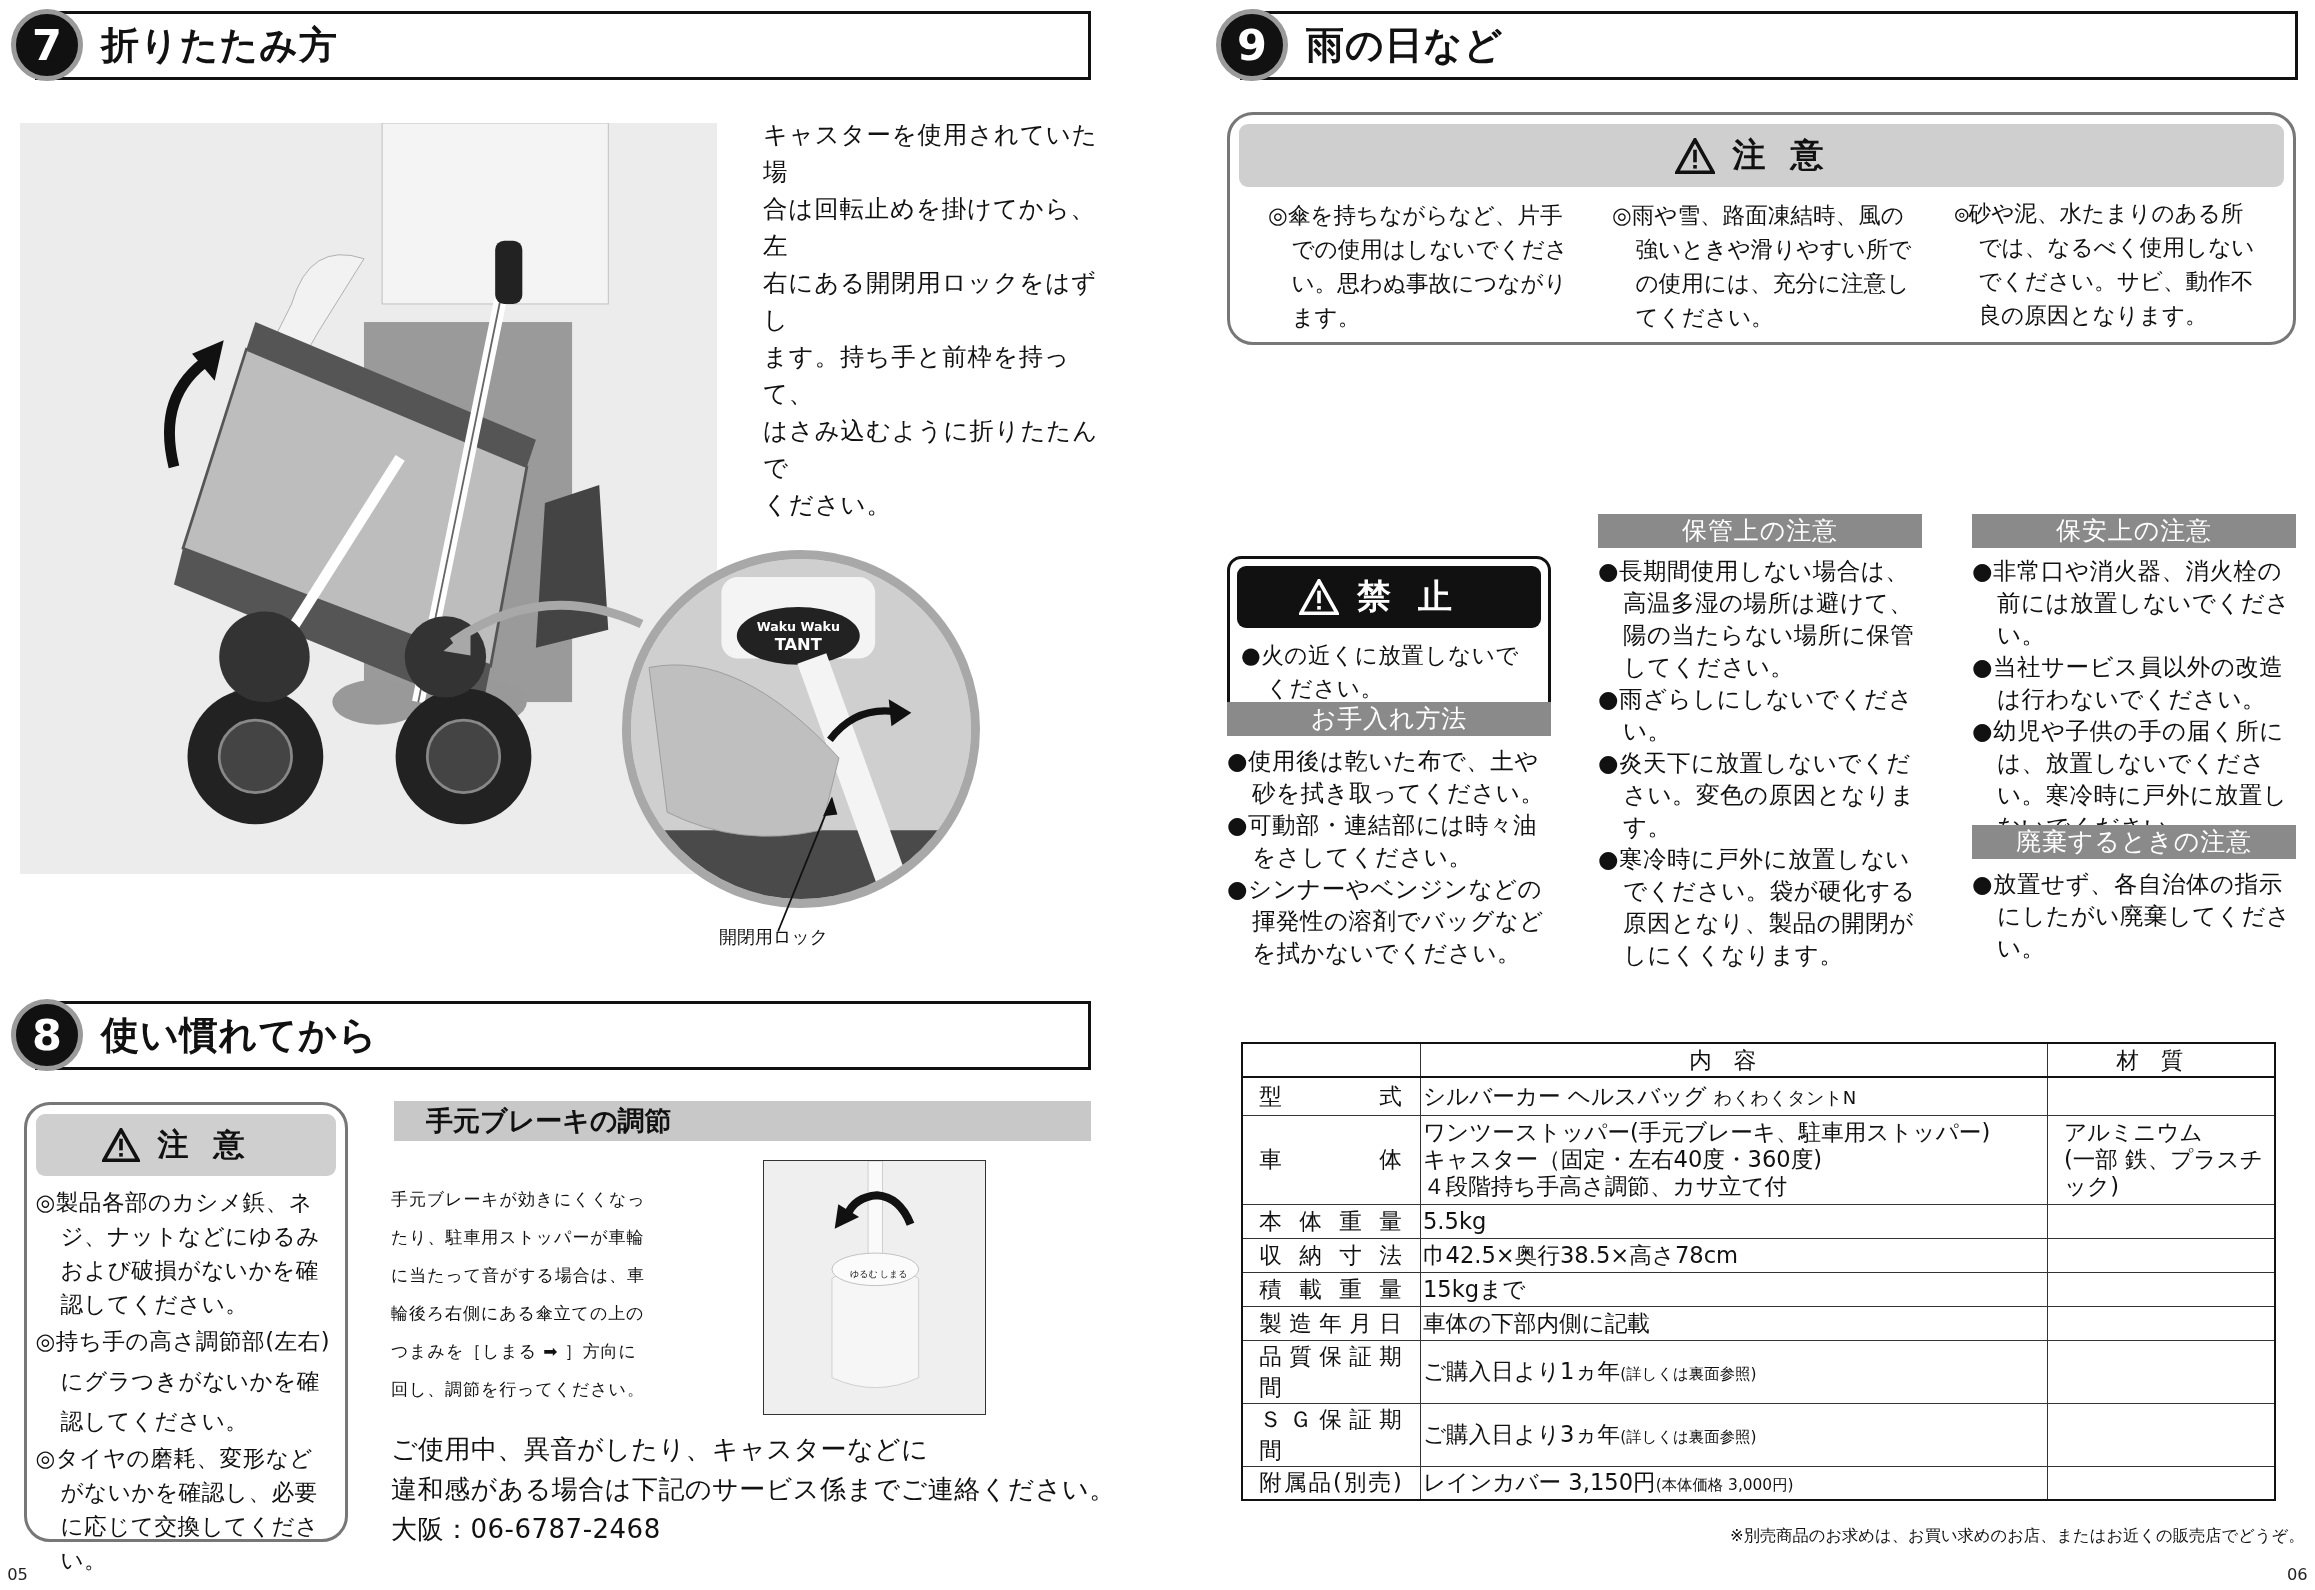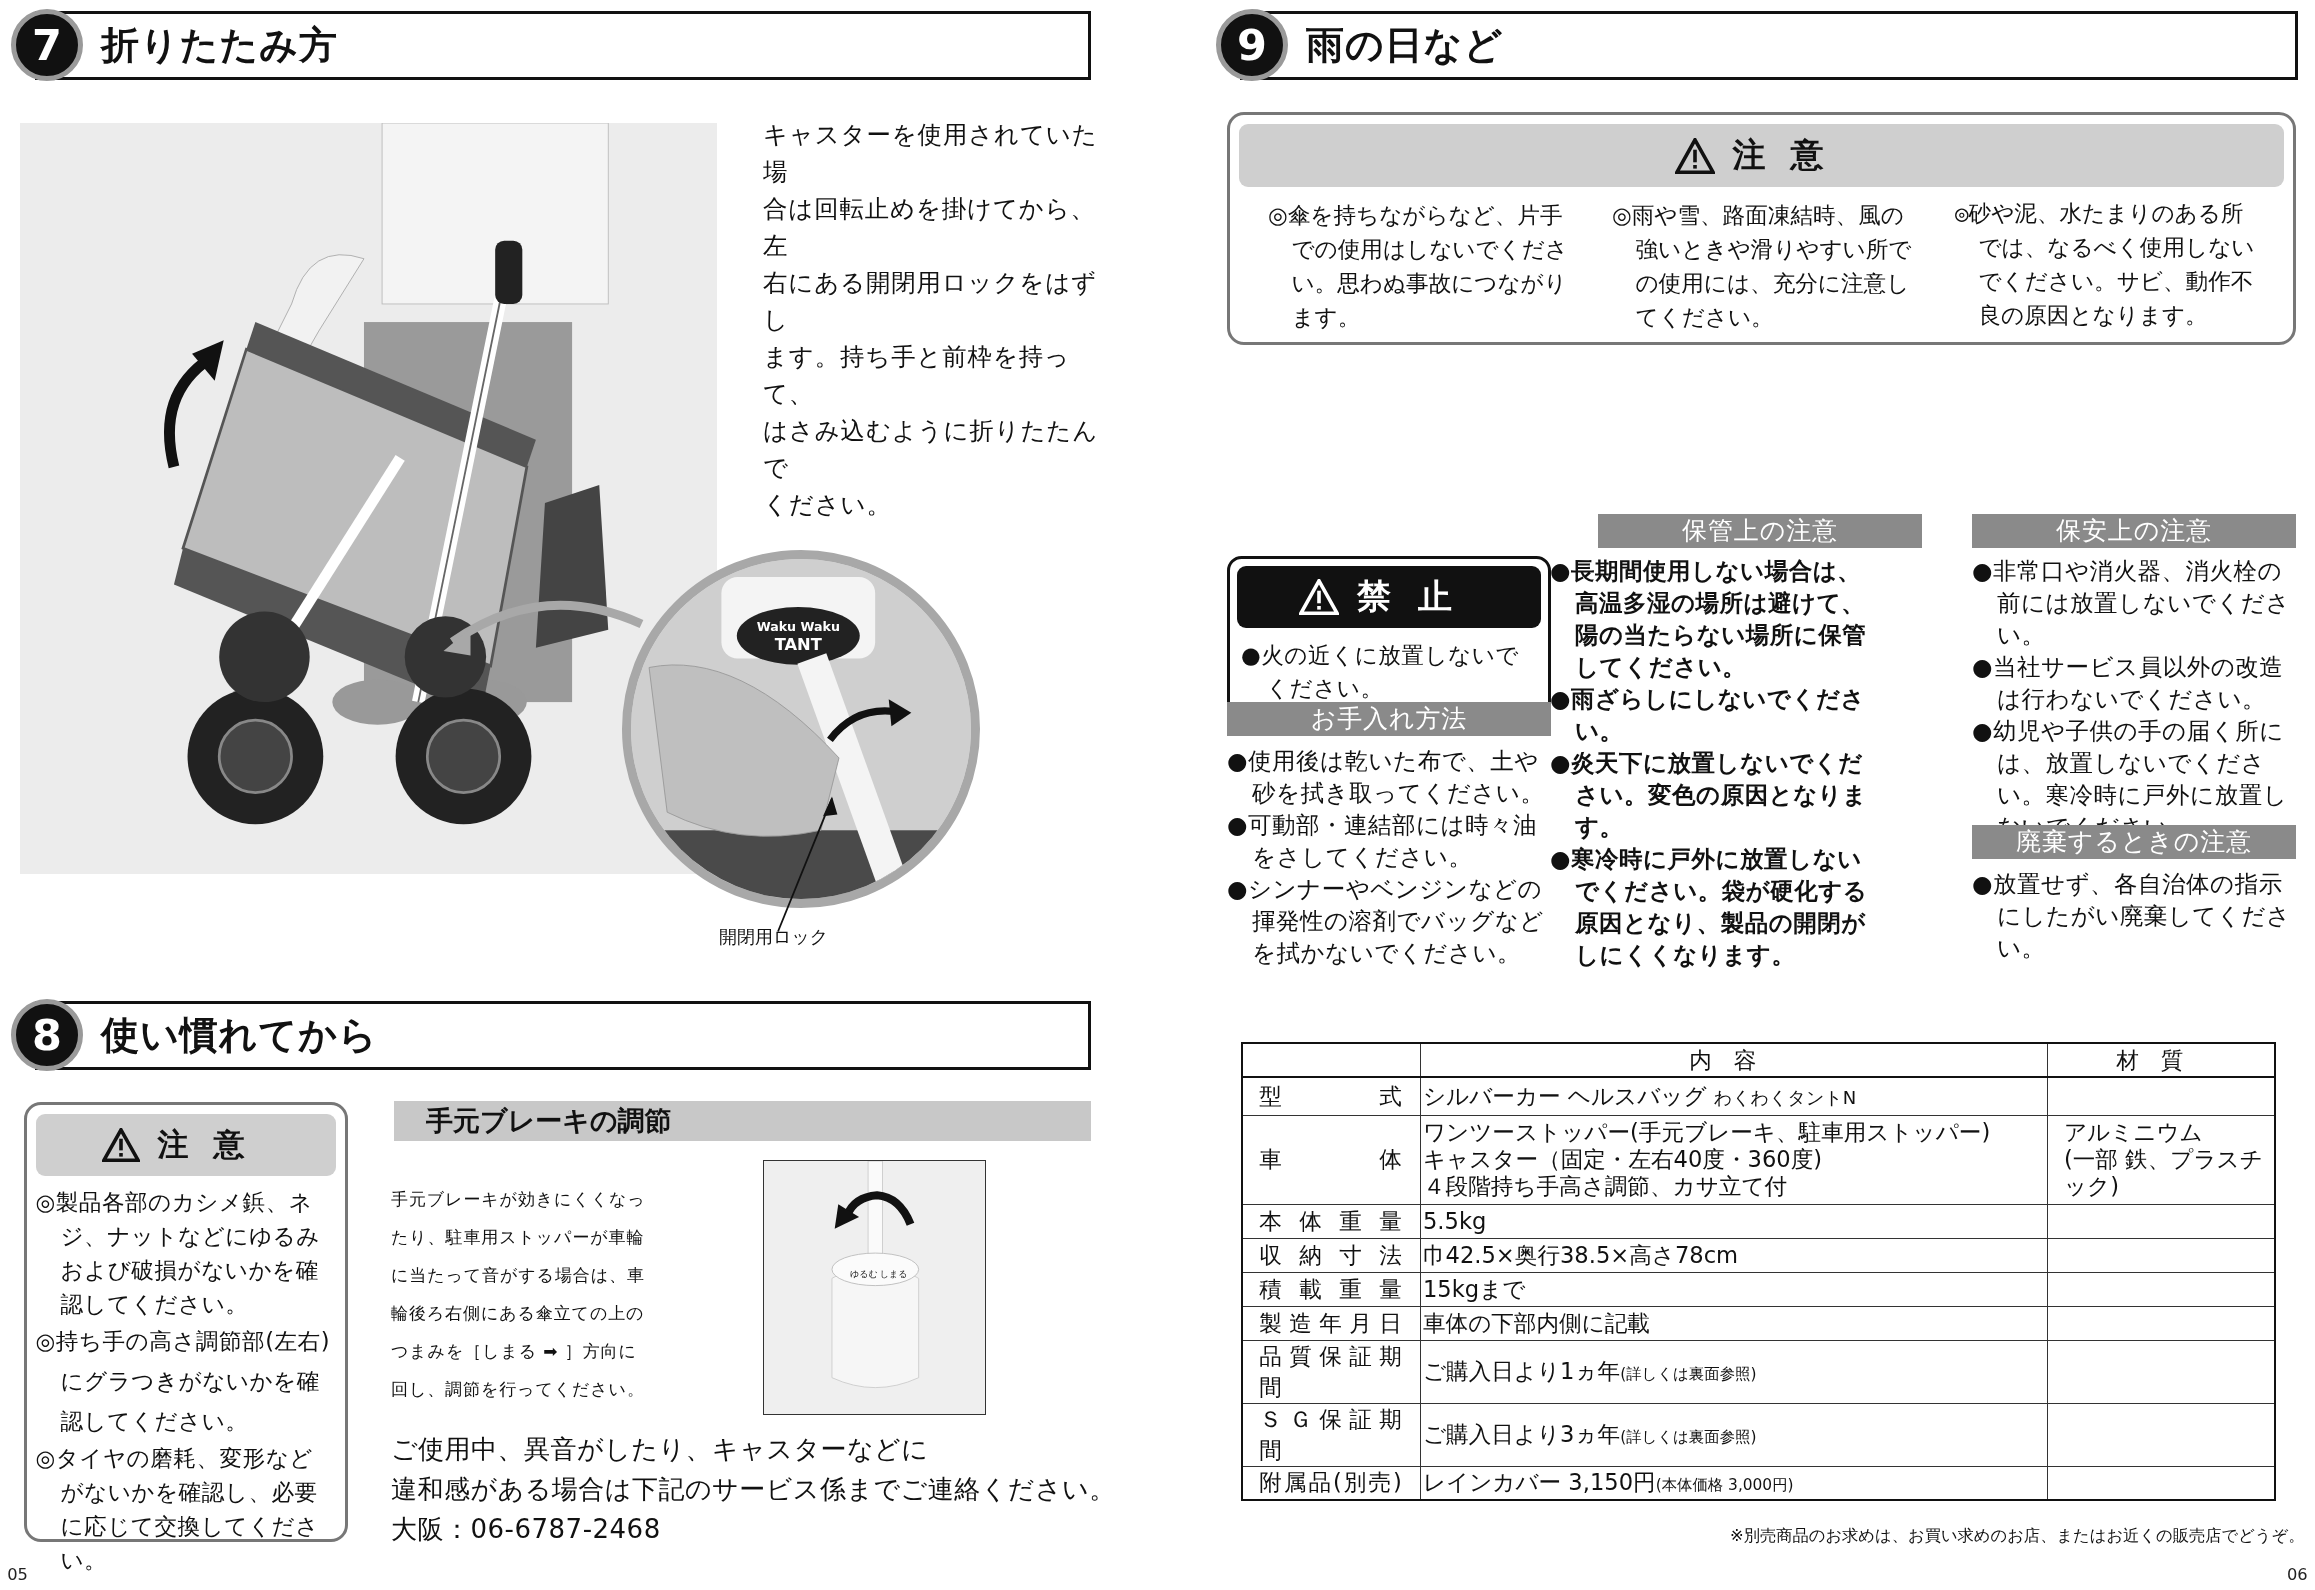--- a/index.html
+++ b/index.html
@@ -13,21 +13,21 @@
   .sec-head .bar { position: absolute; left: 23.5px; top: 0; right: 0; height: 69px; border: 3.6px solid #111; background: #fff; }
   .sec-head .num { position: absolute; left: 0; top: -1.8px; width: 72px; height: 72px; border-radius: 50%; background: #111; border: 5.4px solid #9a9a9a; color: #fff; font-weight: bold; font-size: 43px; display: flex; align-items: center; justify-content: center; z-index: 2; font-family: "DejaVu Sans", sans-serif; }
   .sec-head .title { position: absolute; left: 90px; top: 9px; font-size: 38px; line-height: 51px; font-weight: bold; letter-spacing: 0.9px; z-index: 3; }
 
   
   .photo { position: absolute; background: #e9e9e9; overflow: hidden; }
 
   .para { position: absolute; font-size: 24.4px; line-height: 37px; letter-spacing: 0.9px; }
 
   
-  .caution-box { position: absolute; border: 3.6px solid #777; border-radius: 17px; background: #fff; }
+  .caution-box { position: absolute; border: 3.6px solid #777; border-radius: 26px; background: #fff; }
   .caution-band { position: absolute; left: 9px; right: 9px; top: 9px; height: 63px; background: #cfcfcf; border-radius: 9px; display: flex; align-items: center; justify-content: center; font-size: 33px; font-weight: bold; letter-spacing: 25px; }
   .tri-svg { margin-right: 18px; }
 
   .list-item { font-size: 23.5px; line-height: 33px; padding-left: 25px; text-indent: -25px; letter-spacing: 0.5px; }
 
   .grey-label { position: absolute; background: #8a8a8a; color: #fff; font-size: 25px; text-align: center; line-height: 34px; height: 34px; letter-spacing: 0.9px; }
 
   .prohibit-box { position: absolute; border: 3.6px solid #111; border-radius: 14.5px; background: #fff; }
   .prohibit-band { position: absolute; left: 7.2px; right: 7.2px; top: 7.2px; height: 62px; background: #111; border-radius: 9px; color: #fff; display: flex; align-items: center; justify-content: center; font-size: 34px; font-weight: bold; letter-spacing: 27px; }
 
@@ -224,21 +224,21 @@
 </div>
 
 <div class="grey-label" style="left:1227px; top:702px; width:324px;">お手入れ方法</div>
 <div class="abs" style="left:1227px; top:745px; width:327px;">
   <div class="list-item" style="line-height:32px;">●使用後は乾いた布で、土や砂を拭き取ってください。</div>
   <div class="list-item" style="line-height:32px;">●可動部・連結部には時々油をさしてください。</div>
   <div class="list-item" style="line-height:32px;">●シンナーやベンジンなどの揮発性の溶剤でバッグなどを拭かないでください。</div>
 </div>
 
 <div class="grey-label" style="left:1598px; top:514px; width:324px;">保管上の注意</div>
-<div class="abs" style="left:1550px; top:555px; width:327px;font-weight:bold;">
+<div class="abs" style="left:1598px; top:555px; width:327px;">
   <div class="list-item" style="line-height:32px;">●長期間使用しない場合は、高温多湿の場所は避けて、陽の当たらない場所に保管してください。</div>
   <div class="list-item" style="line-height:32px;">●雨ざらしにしないでください。</div>
   <div class="list-item" style="line-height:32px;">●炎天下に放置しないでください。変色の原因となります。</div>
   <div class="list-item" style="line-height:32px;">●寒冷時に戸外に放置しないでください。袋が硬化する原因となり、製品の開閉がしにくくなります。</div>
 </div>
 
 <div class="grey-label" style="left:1972px; top:514px; width:324px;">保安上の注意</div>
 <div class="abs" style="left:1972px; top:555px; width:327px;">
   <div class="list-item" style="line-height:32px;">●非常口や消火器、消火栓の前には放置しないでください。</div>
   <div class="list-item" style="line-height:32px;">●当社サービス員以外の改造は行わないでください。</div>

